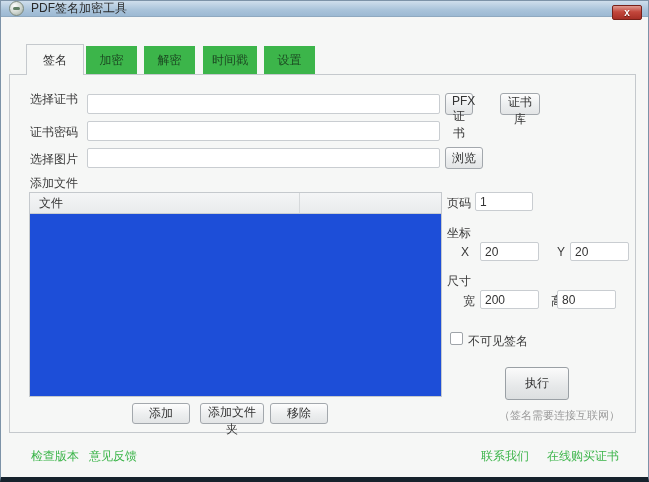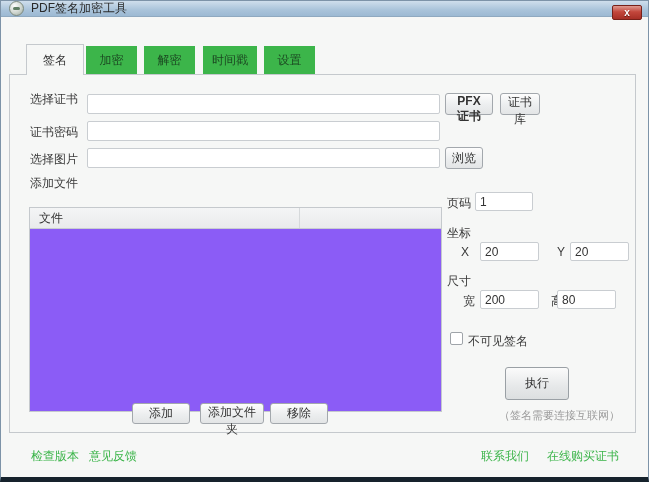--- a/index.html
+++ b/index.html
@@ -55,21 +55,21 @@
   }
   .btn {
     position: absolute; height: 22px; font-size: 12px; color: #333;
     background: linear-gradient(#fdfdfd, #eceeef 55%, #e3e5e6);
     border: 1px solid #a3a8ad; border-radius: 3px; cursor: pointer;
     font-family: inherit; padding: 0 6px;
   }
   
   .file-table {
     position: absolute; left: 19px; top: 117px; width: 413px; height: 205px;
-    background: #8b5cf6; border: 1px solid #c5c9cd; margin-top: 15px;
+    background: #1d4ed8; border: 1px solid #c5c9cd;
   }
   .file-table .thead {
     display: flex; height: 21px; background: linear-gradient(#f4f5f6, #e9ebec);
     border-bottom: 1px solid #c9cdd1; font-size: 12px; color: #333;
   }
   .th { display: flex; align-items: center; padding-left: 9px; }
   .th-file { width: 270px; border-right: 1px solid #d6d9db; }
   .th-status { flex: 1; }
   .tbody { width: 100%; height: 183px; }
   
@@ -103,21 +103,21 @@
   <div class="tab active" style="left:25px; width:58px;">签名</div>
   <div class="tab green" style="left:85px; width:51px;">加密</div>
   <div class="tab green" style="left:143px; width:51px;">解密</div>
   <div class="tab green" style="left:202px; width:54px;">时间戳</div>
   <div class="tab green" style="left:263px; width:51px;">设置</div>
 
   <div class="panel">
 
     <span class="lbl" style="left:20px; top:16px;">选择证书</span>
     <input class="txt" style="left: 77px; top: 19px; width: 353px;" value="">
-    <button class="btn" style="left:435px; top:18px; width:48px;font-weight:bold;">PFX证书</button>
+    <button class="btn" style="left:435px; top:18px; width:28px;">PFX证书</button>
     <button class="btn" style="left:490px; top:18px; width:40px;">证书库</button>
 
     <span class="lbl" style="left:20px; top:49px;">证书密码</span>
     <input class="txt" style="left: 77px; top: 46px; width: 353px;" value="">
 
     <span class="lbl" style="left:20px; top:76px;">选择图片</span>
     <input class="txt" style="left: 77px; top: 73px; width: 353px;" value="">
     <button class="btn" style="left:435px; top:72px; width:38px;">浏览</button>
 
     <span class="lbl" style="left:20px; top:100px;">添加文件</span>

